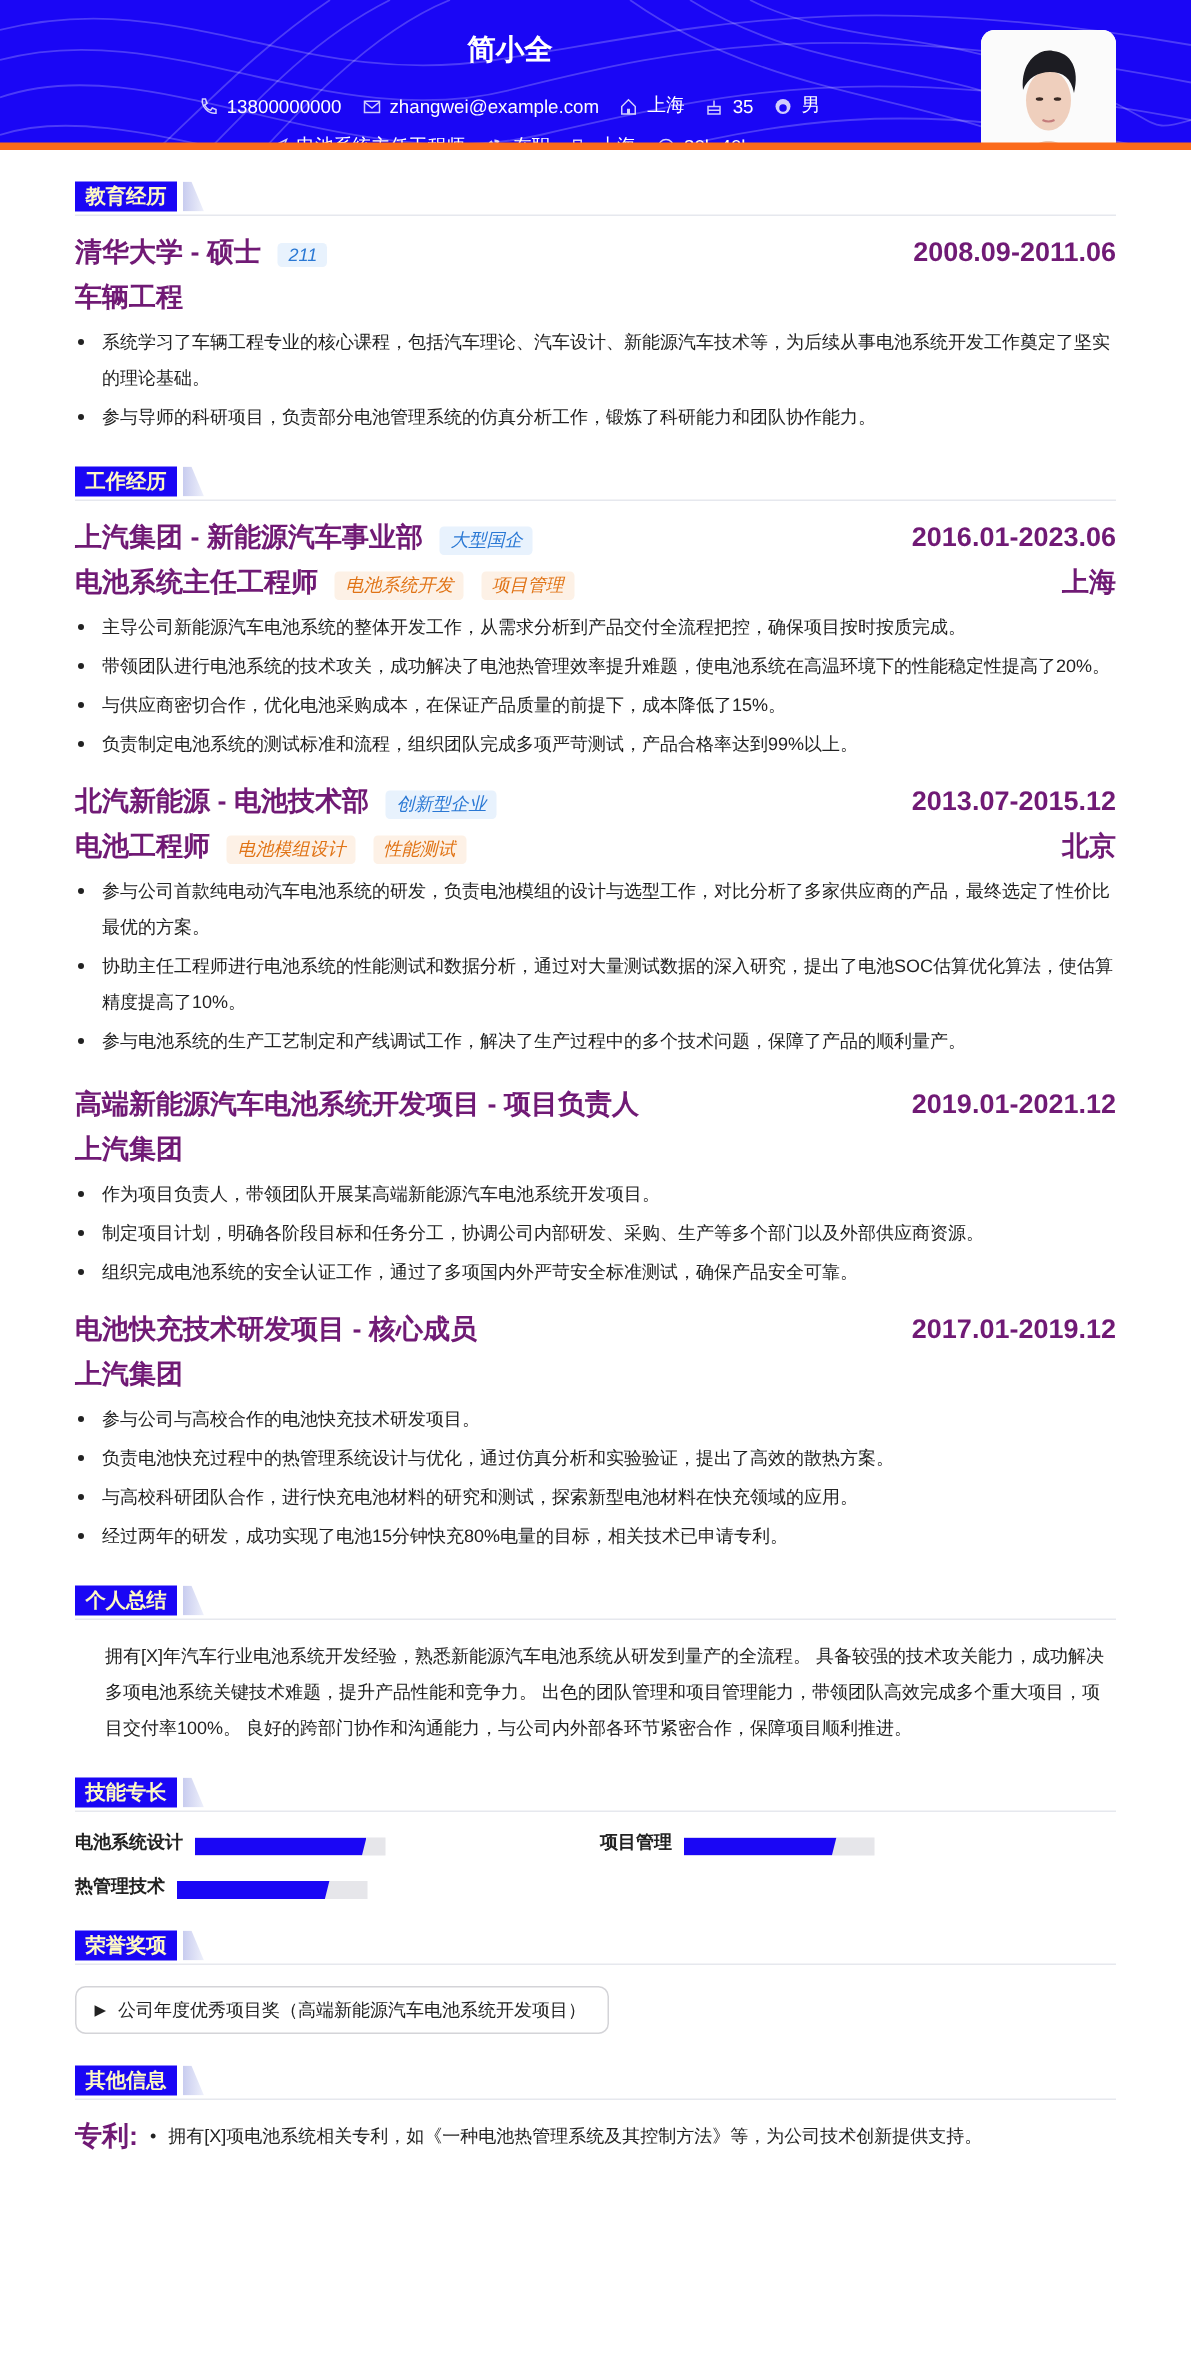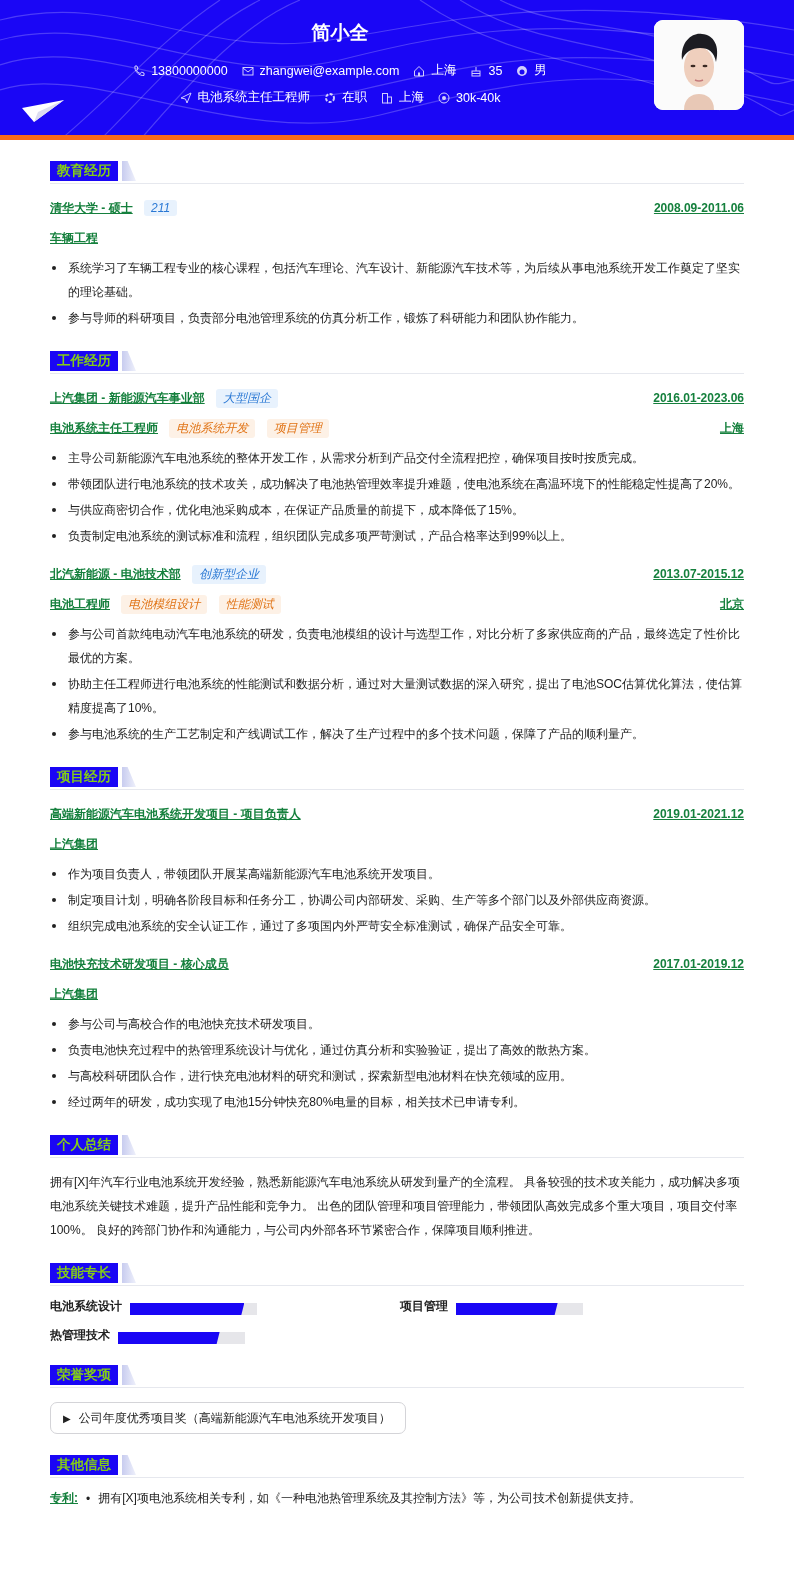--- a/index.html
+++ b/index.html
@@ -1,45 +1,45 @@
 <!DOCTYPE html>
 <html><head>
 <meta charset="utf-8">
 <style>
   * { box-sizing: border-box; margin: 0; padding: 0; }
   body { width: 794px; background: #fff; font-family: "Liberation Sans", "DejaVu Sans", sans-serif; color: #222; font-size: 12px; }
-  .header { position: relative; height: 140px; background: #1a06f5; overflow: hidden; }
+  .header { position: relative; height: 100px; background: #1a06f5; overflow: hidden; }
   .header svg.waves { position: absolute; left: 0; top: 0; }
   .header .orange-bar { position: absolute; left: 0; bottom: 0; width: 100%; height: 5px; background: #fb6a1b; }
   .name { position: absolute; left: 0; width: 680px; top: 20px; text-align: center; color: #fff; font-size: 19px; font-weight: bold; }
   .info-row { position: absolute; left: 0; width: 680px; text-align: left; color: #fff; font-size: 12.5px; display: flex; justify-content: center; gap: 14px; }
   .info-row.r1 { top: 62px; }
   .info-row.r2 { top: 89px; }
   .info-item { display: inline-flex; align-items: center; gap: 6px; }
   .info-item .ic { display: inline-block; width: 12px; height: 12px; opacity: 0.8; }
   .photo { position: absolute; left: 654px; top: 20px; width: 90px; height: 90px; border-radius: 9px; background: #fdfdfd; overflow: hidden; }
   .plane { position: absolute; left: 22px; top: 100px; }
 
   .content { padding: 0 50px 20px 50px; }
   .section { margin-top: 18px; }
   .sec-head { position: relative; height: 26px; border-bottom: 1px solid #e6e8ee; margin-bottom: 12px; }
-  .sec-title { position: absolute; left: 0; top: 3px; height: 20px; line-height: 20px; padding: 0 7px; background: #1a06f5; color: #84cc16; font-size: 13.5px; font-weight: bold; }
+  .sec-title { position: absolute; left: 0; top: 3px; height: 20px; line-height: 20px; padding: 0 7px; background: #1a06f5; color: #fef9c3; font-size: 13.5px; font-weight: bold; }
   .sec-tail { position: absolute; top: 3px; width: 14px; height: 20px; background: linear-gradient(90deg, #c8ccef, #eef0fb); clip-path: polygon(0 0, 40% 0, 100% 100%, 0 100%); }
 
   .row { display: flex; justify-content: space-between; align-items: center; height: 24px; }
   .row + .row { margin-top: 6px; }
-  .bold { font-weight: bold; font-size: 12px; color: #15803d; text-decoration: underline; }
+  .bold { font-weight: bold; font-size: 18px; color: #701a75; }
   .tag { display: inline-block; margin-left: 8px; padding: 1px 7px; font-size: 12px; border-radius: 3px; font-style: italic; }
   .tag.blue { background: #e8f2fd; color: #2a78d4; }
   .tag.orange { background: #fdf1e6; color: #e07315; }
   ul.bullets { list-style: none; margin-top: 6px; }
   ul.bullets li { position: relative; padding-left: 18px; line-height: 24px; font-size: 12px; color: #222; margin-bottom: 2px; }
   ul.bullets li::before { content: ""; position: absolute; left: 2px; top: 10px; width: 4px; height: 4px; border-radius: 50%; background: #222; }
   .entry + .entry { margin-top: 14px; }
-  .summary { line-height: 24px; font-size: 12px; }
+  .summary { line-height: 24px; font-size: 12px; margin-left: 20px; }
 
   .skills { display: grid; grid-template-columns: 350px 350px; row-gap: 12px; }
   .skill { display: flex; align-items: flex-end; gap: 8px; font-weight: bold; font-size: 12px; }
   .skill-bar { position: relative; width: 127px; height: 12px; background: #e6e6ea; }
   .skill-fill { position: absolute; left: 0; top: 0; height: 12px; background: #1a06f5; clip-path: polygon(0 0, 100% 0, calc(100% - 3px) 100%, 0 100%); }
   .skill-fill::after { content: ""; }
 
   .award { display: inline-flex; align-items: center; gap: 8px; padding: 0 14px 0 12px; height: 32px; border: 1px solid #d4d4d8; border-radius: 7px; font-size: 12px; margin-top: 2px; }
   .tri { font-size: 10px; }
   .other { display: flex; align-items: center; gap: 8px; font-size: 12px; margin-top: 4px; }
@@ -217,24 +217,20 @@
       </div>
       <ul class="bullets">
         <li>参与公司首款纯电动汽车电池系统的研发，负责电池模组的设计与选型工作，对比分析了多家供应商的产品，最终选定了性价比最优的方案。</li>
         <li>协助主任工程师进行电池系统的性能测试和数据分析，通过对大量测试数据的深入研究，提出了电池SOC估算优化算法，使估算精度提高了10%。</li>
         <li>参与电池系统的生产工艺制定和产线调试工作，解决了生产过程中的多个技术问题，保障了产品的顺利量产。</li>
       </ul>
     </div>
   </div>
 
   <div class="section">
-    <div class="sec-head">
-      <span class="sec-title">项目经历</span>
-      <span class="sec-tail" style="left:72px"></span>
-    </div>
     <div class="entry">
       <div class="row">
         <span class="bold">高端新能源汽车电池系统开发项目 - 项目负责人</span>
         <span class="bold">2019.01-2021.12</span>
       </div>
       <div class="row">
           <span class="bold">上汽集团</span>
         </div>
       <ul class="bullets">
         <li>作为项目负责人，带领团队开展某高端新能源汽车电池系统开发项目。</li>

